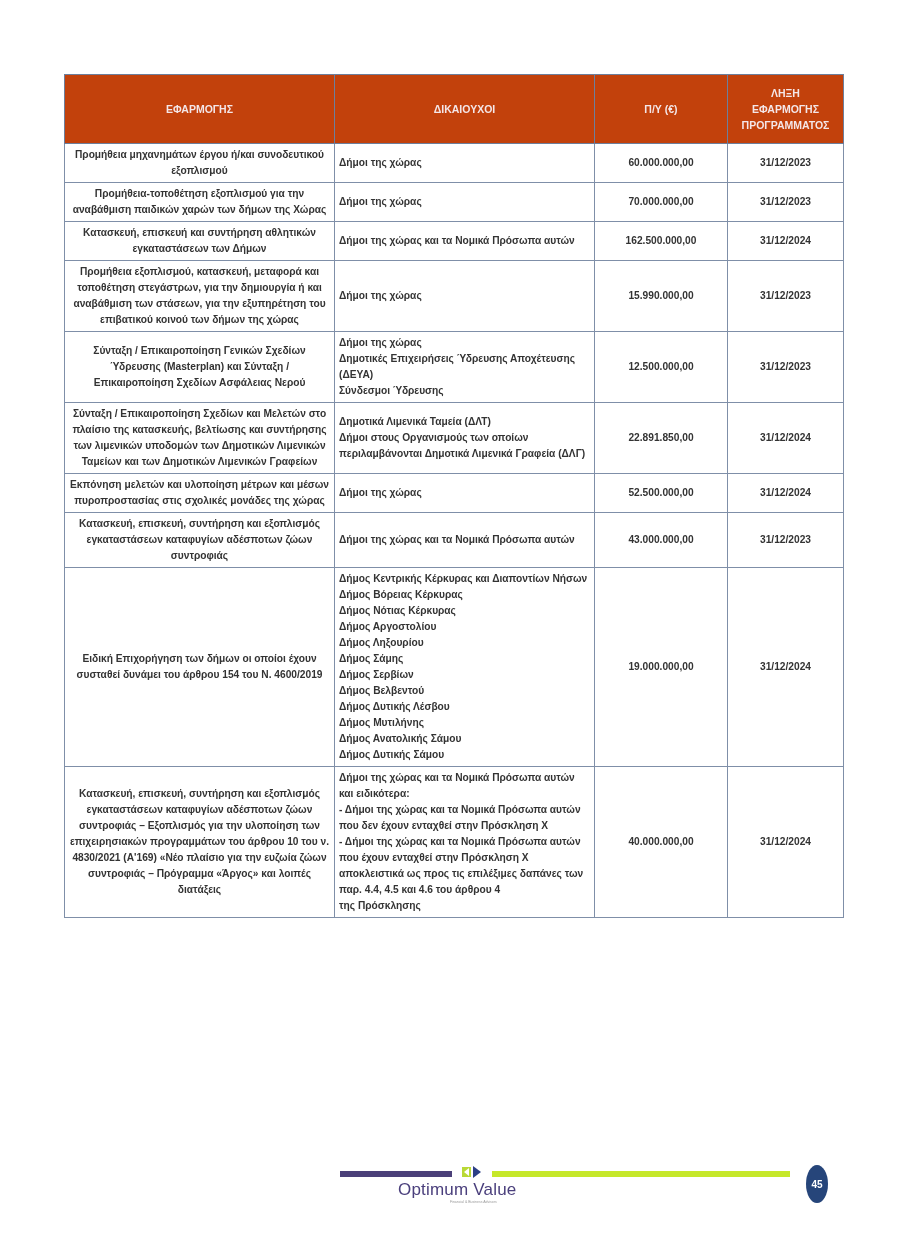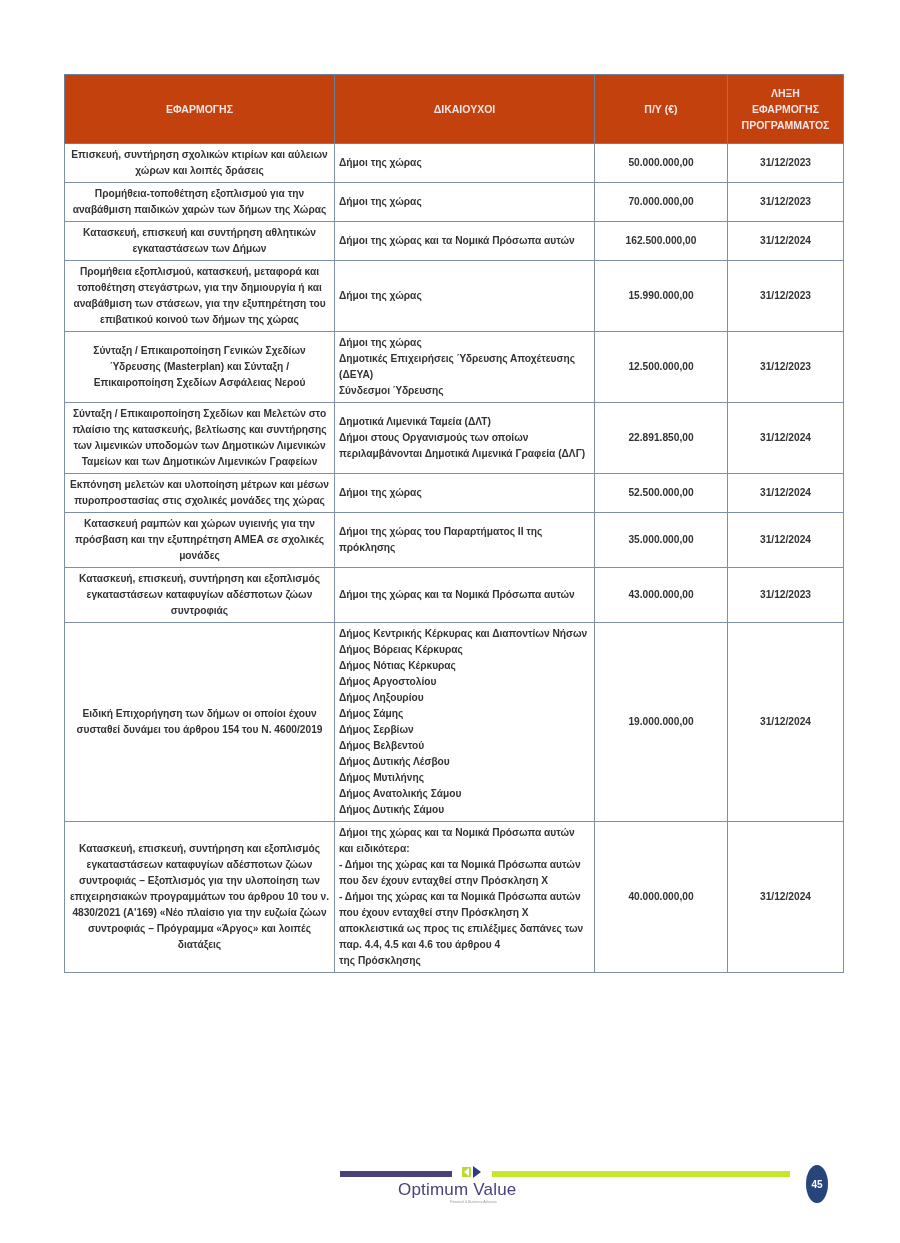--- a/index.html
+++ b/index.html
@@ -52,25 +52,25 @@
         <th>Π/Υ (€)</th>
         <th>
           <span class="hdr-line">ΛΗΞΗ</span>
           <span class="hdr-line">ΕΦΑΡΜΟΓΗΣ</span>
           <span class="hdr-line">ΠΡΟΓΡΑΜΜΑΤΟΣ</span>
         </th>
       </tr>
     </thead>
     <tbody id="table-body">
         <tr>
-          <td class="prog-name">Επισκευή, συντήρηση σχολικών κτιρίων και αύλειων χώρων και λοιπές δράσεις</td>
+          <td class="prog-name">Προμήθεια μηχανημάτων έργου ή/και συνοδευτικού εξοπλισμού</td>
           <td class="benef">
             <span class="benef-line">Δήμοι της χώρας</span>
           </td>
-          <td class="budget">50.000.000,00</td>
+          <td class="budget">60.000.000,00</td>
           <td class="date">31/12/2023</td>
         </tr>
         <tr>
           <td class="prog-name">Προμήθεια-τοποθέτηση εξοπλισμού για την αναβάθμιση παιδικών χαρών των δήμων της Χώρας</td>
           <td class="benef">
             <span class="benef-line">Δήμοι της χώρας</span>
           </td>
           <td class="budget">70.000.000,00</td>
           <td class="date">31/12/2023</td>
         </tr>
@@ -108,28 +108,20 @@
           </td>
           <td class="budget">22.891.850,00</td>
           <td class="date">31/12/2024</td>
         </tr>
         <tr>
           <td class="prog-name">Εκπόνηση μελετών και υλοποίηση μέτρων και μέσων πυροπροστασίας στις σχολικές μονάδες της χώρας</td>
           <td class="benef">
             <span class="benef-line">Δήμοι της χώρας</span>
           </td>
           <td class="budget">52.500.000,00</td>
-          <td class="date">31/12/2024</td>
-        </tr>
-        <tr>
-          <td class="prog-name">Κατασκευή ραμπών και χώρων υγιεινής για την πρόσβαση και την εξυπηρέτηση ΑΜΕΑ σε σχολικές μονάδες</td>
-          <td class="benef">
-            <span class="benef-line">Δήμοι της χώρας  του Παραρτήματος ΙΙ της πρόκλησης</span>
-          </td>
-          <td class="budget">35.000.000,00</td>
           <td class="date">31/12/2024</td>
         </tr>
         <tr>
           <td class="prog-name">Κατασκευή, επισκευή, συντήρηση και εξοπλισμός εγκαταστάσεων καταφυγίων αδέσποτων ζώων συντροφιάς</td>
           <td class="benef">
             <span class="benef-line">Δήμοι της χώρας και τα Νομικά Πρόσωπα αυτών</span>
           </td>
           <td class="budget">43.000.000,00</td>
           <td class="date">31/12/2023</td>
         </tr>

